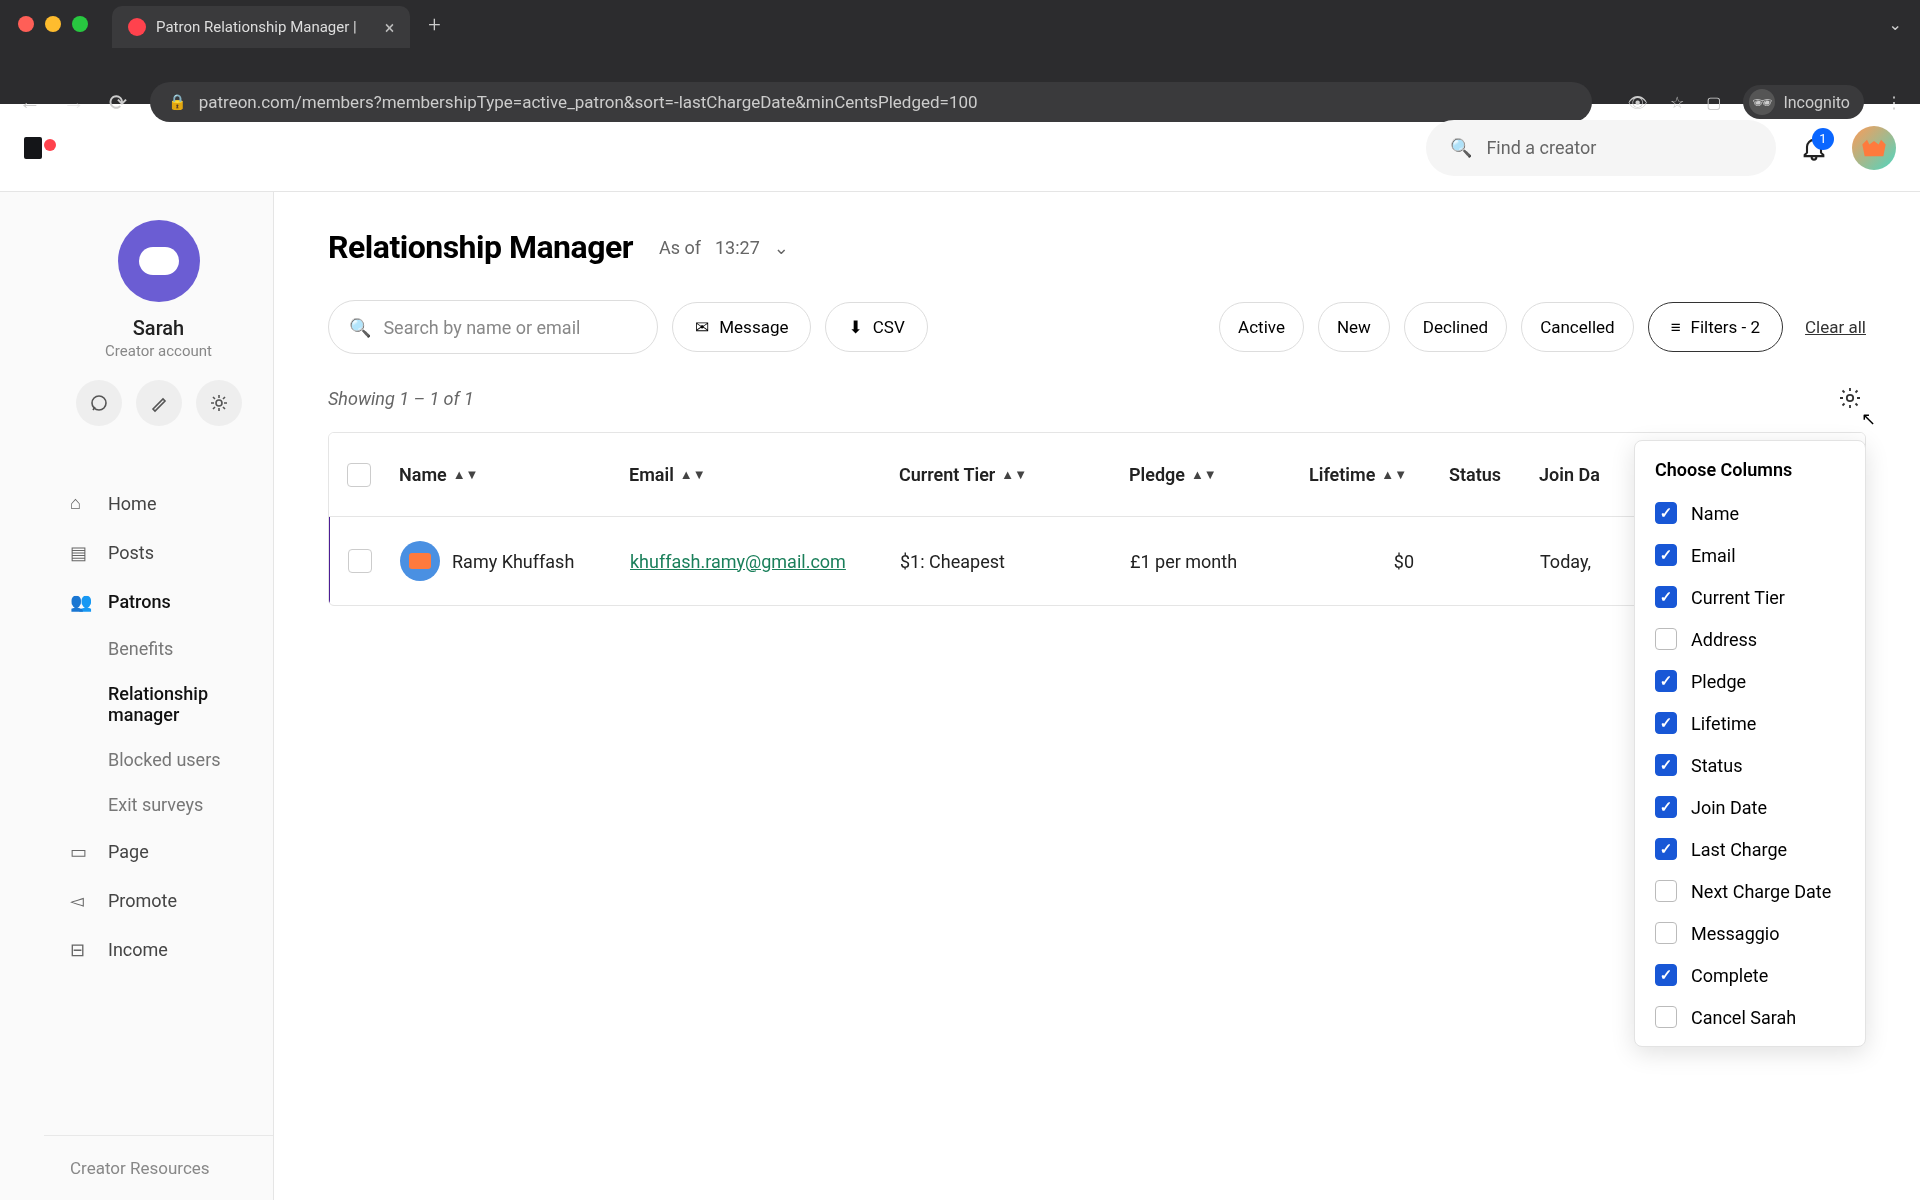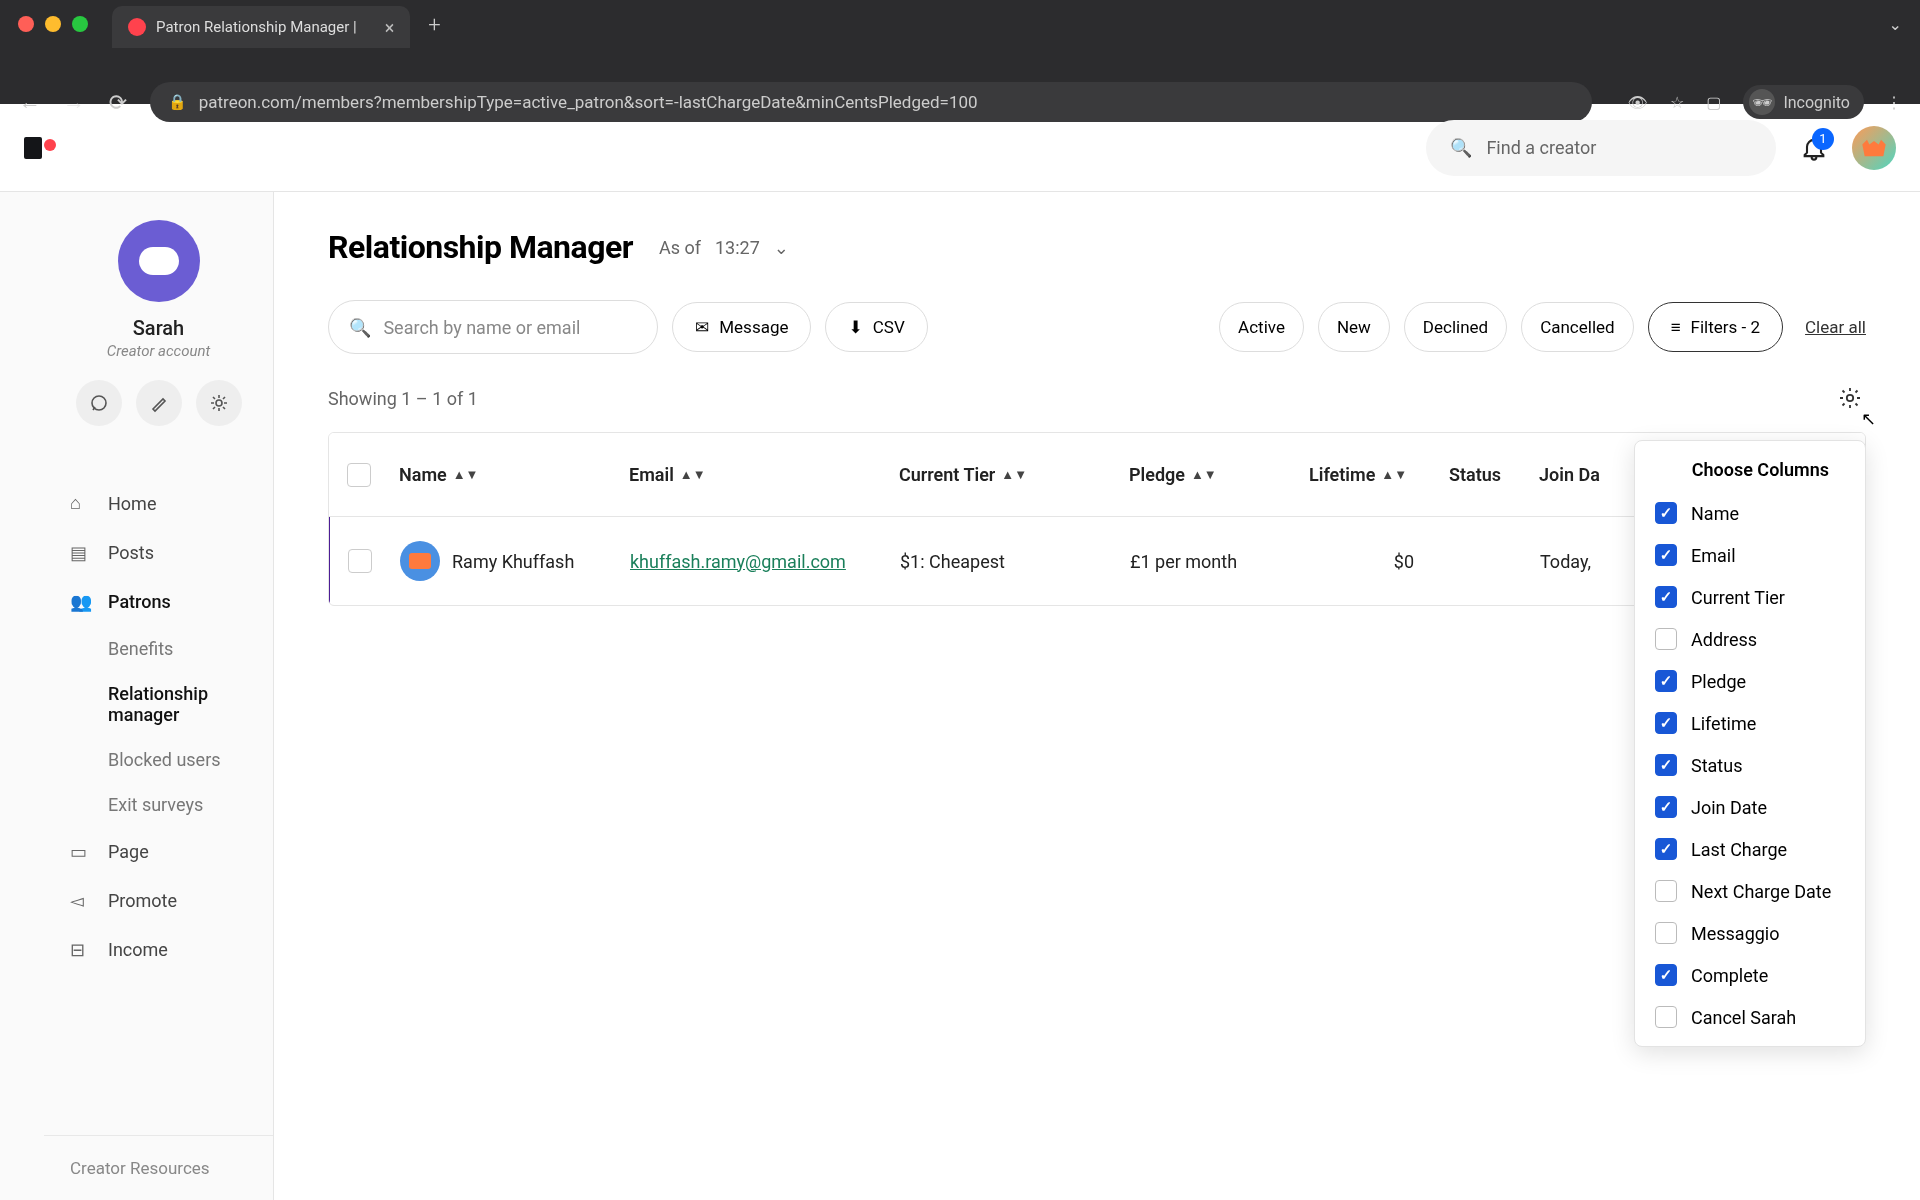--- a/index.html
+++ b/index.html
@@ -35,21 +35,21 @@
 .bell-badge { position:absolute; top:-6px; right:-6px; background:#0a66ff; color:#fff; border-radius:50%; width:22px; height:22px; font-size:13px; display:flex; align-items:center; justify-content:center; }
 .avatar-header { width:44px;height:44px;border-radius:50%;background:linear-gradient(135deg,#ff9a56,#4dd6c1); display:flex;align-items:center;justify-content:center;}
 
 
 .layout { display:flex; height:calc(1200px - 104px - 88px); }
 .sidebar { width:274px; background:#fafafa; border-right:1px solid #e5e5e5; display:flex; flex-direction:column; padding-top:28px;padding-left:44px; }
 .profile-block { display:flex; flex-direction:column; align-items:center; padding-bottom:24px; }
 .profile-avatar { width:82px;height:82px;border-radius:50%;background:#6b5dd3; display:flex;align-items:center;justify-content:center; margin-bottom:14px;}
 .profile-avatar .face { width:40px;height:28px;background:#fff;border-radius:14px; position:relative;}
 .profile-name { font-size:20px; font-weight:500; color:#222; }
-.profile-sub { font-size:15px; color:#888; margin-top:2px;font-style:italic; }
+.profile-sub { font-size:15px; color:#888; margin-top:2px; }
 .profile-actions { display:flex; gap:14px; margin-top:20px; }
 .circle-btn { width:46px;height:46px;border-radius:50%;background:#eee; display:flex;align-items:center;justify-content:center;}
 .nav-list { margin-top:28px; }
 .nav-item { display:flex; align-items:center; gap:16px; padding:14px 26px; font-size:18px; color:#444; cursor:pointer; }
 .nav-item .icon { width:22px; color:#666; }
 .nav-item.active { color:#111; font-weight:500; }
 .sub-item { padding:12px 26px 12px 64px; font-size:18px; color:#777; cursor:pointer; }
 .sub-item.active { color:#111; font-weight:500; }
 .sidebar-footer { margin-top:auto; padding:22px 26px; border-top:1px solid #e8e8e8; color:#888; font-size:17px; }
 
@@ -62,39 +62,39 @@
 
 .toolbar { display:flex; align-items:center; gap:14px; margin-bottom:28px; }
 .search-box { width:330px; height:54px; border:1px solid #ddd; border-radius:27px; display:flex; align-items:center; padding:0 20px; gap:12px; color:#888; font-size:18px; }
 .pill-btn { height:50px; border:1px solid #ddd; border-radius:25px; padding:0 22px; display:flex; align-items:center; gap:10px; font-size:17px; background:#fff; cursor:pointer; }
 .pill-btn.thin { padding:0 18px; }
 .filters-btn { border:1.5px solid #333; }
 .clear-all { color:#333; text-decoration:underline; font-size:17px; margin-left:8px; cursor:pointer; }
 .tb-spacer { flex:1; }
 
 .result-row { display:flex; align-items:center; justify-content:space-between; margin-bottom:18px; }
-.result-count { font-size:18px; color:#666; }
+.result-count { font-size:18px; color:#666;font-style:italic; }
 .gear-btn { width:32px; height:32px; display:flex; align-items:center; justify-content:center; cursor:pointer; }
 
 .table { border:1px solid #e5e5e5; border-radius:6px; overflow:hidden; }
 .thead, .trow { display:grid; grid-template-columns: 60px 230px 270px 230px 180px 140px 90px 1fr; align-items:center; }
 .thead { height:84px; border-bottom:1px solid #e5e5e5; background:#fff; }
 .th { font-size:18px; font-weight:600; color:#222; display:flex; align-items:center; gap:6px; padding:0 10px;}
 .th .sort { font-size:13px; color:#444; }
 .chk { width:24px; height:24px; border:1.5px solid #ccc; border-radius:4px; margin:0 auto; }
 .trow { height:88px; border-left:3px solid transparent; }
 .trow.sel { border-left:1px solid #4c1d95;} 
 .td { font-size:18px; color:#222; padding:0 10px; display:flex; align-items:center; gap:12px;} 
 .td.email { color:#1a7f5a; text-decoration:underline;text-align:right; }
 .row-avatar { width:40px;height:40px;border-radius:50%;background:#4a90e2; display:flex;align-items:center;justify-content:center; flex-shrink:0;}
 .row-avatar .cat{width:22px;height:16px;background:#ff7a3d;border-radius:3px;}
 
 
 .popover { position:absolute; right:54px; top:248px; width:232px; background:#fff; border:1px solid #e3e3e3; border-radius:8px; box-shadow:0 6px 24px rgba(0,0,0,0.12); padding:18px 0 8px 0; }
-.popover h4 { font-size:18px; font-weight:600; padding:0 36px 12px 20px;text-align:right; }
+.popover h4 { font-size:18px; font-weight:600; padding:0 20px 12px 20px; }
 .pop-item { display:flex; align-items:center; gap:14px; padding:10px 20px; font-size:18px; cursor:pointer;}
 .pop-chk { width:22px; height:22px; border-radius:4px; border:1.5px solid #bbb; display:flex;align-items:center;justify-content:center;}
 .pop-chk.on { background:#1857d6; border-color:#1857d6; }
 .pop-chk.on::after { content:"✓"; color:#fff; font-size:15px; font-weight:700;}
 
 .cursor { position:absolute; right:44px; top:216px; font-size:18px; pointer-events:none; }
 
 svg { display:block; }
 </style>
 </head>

